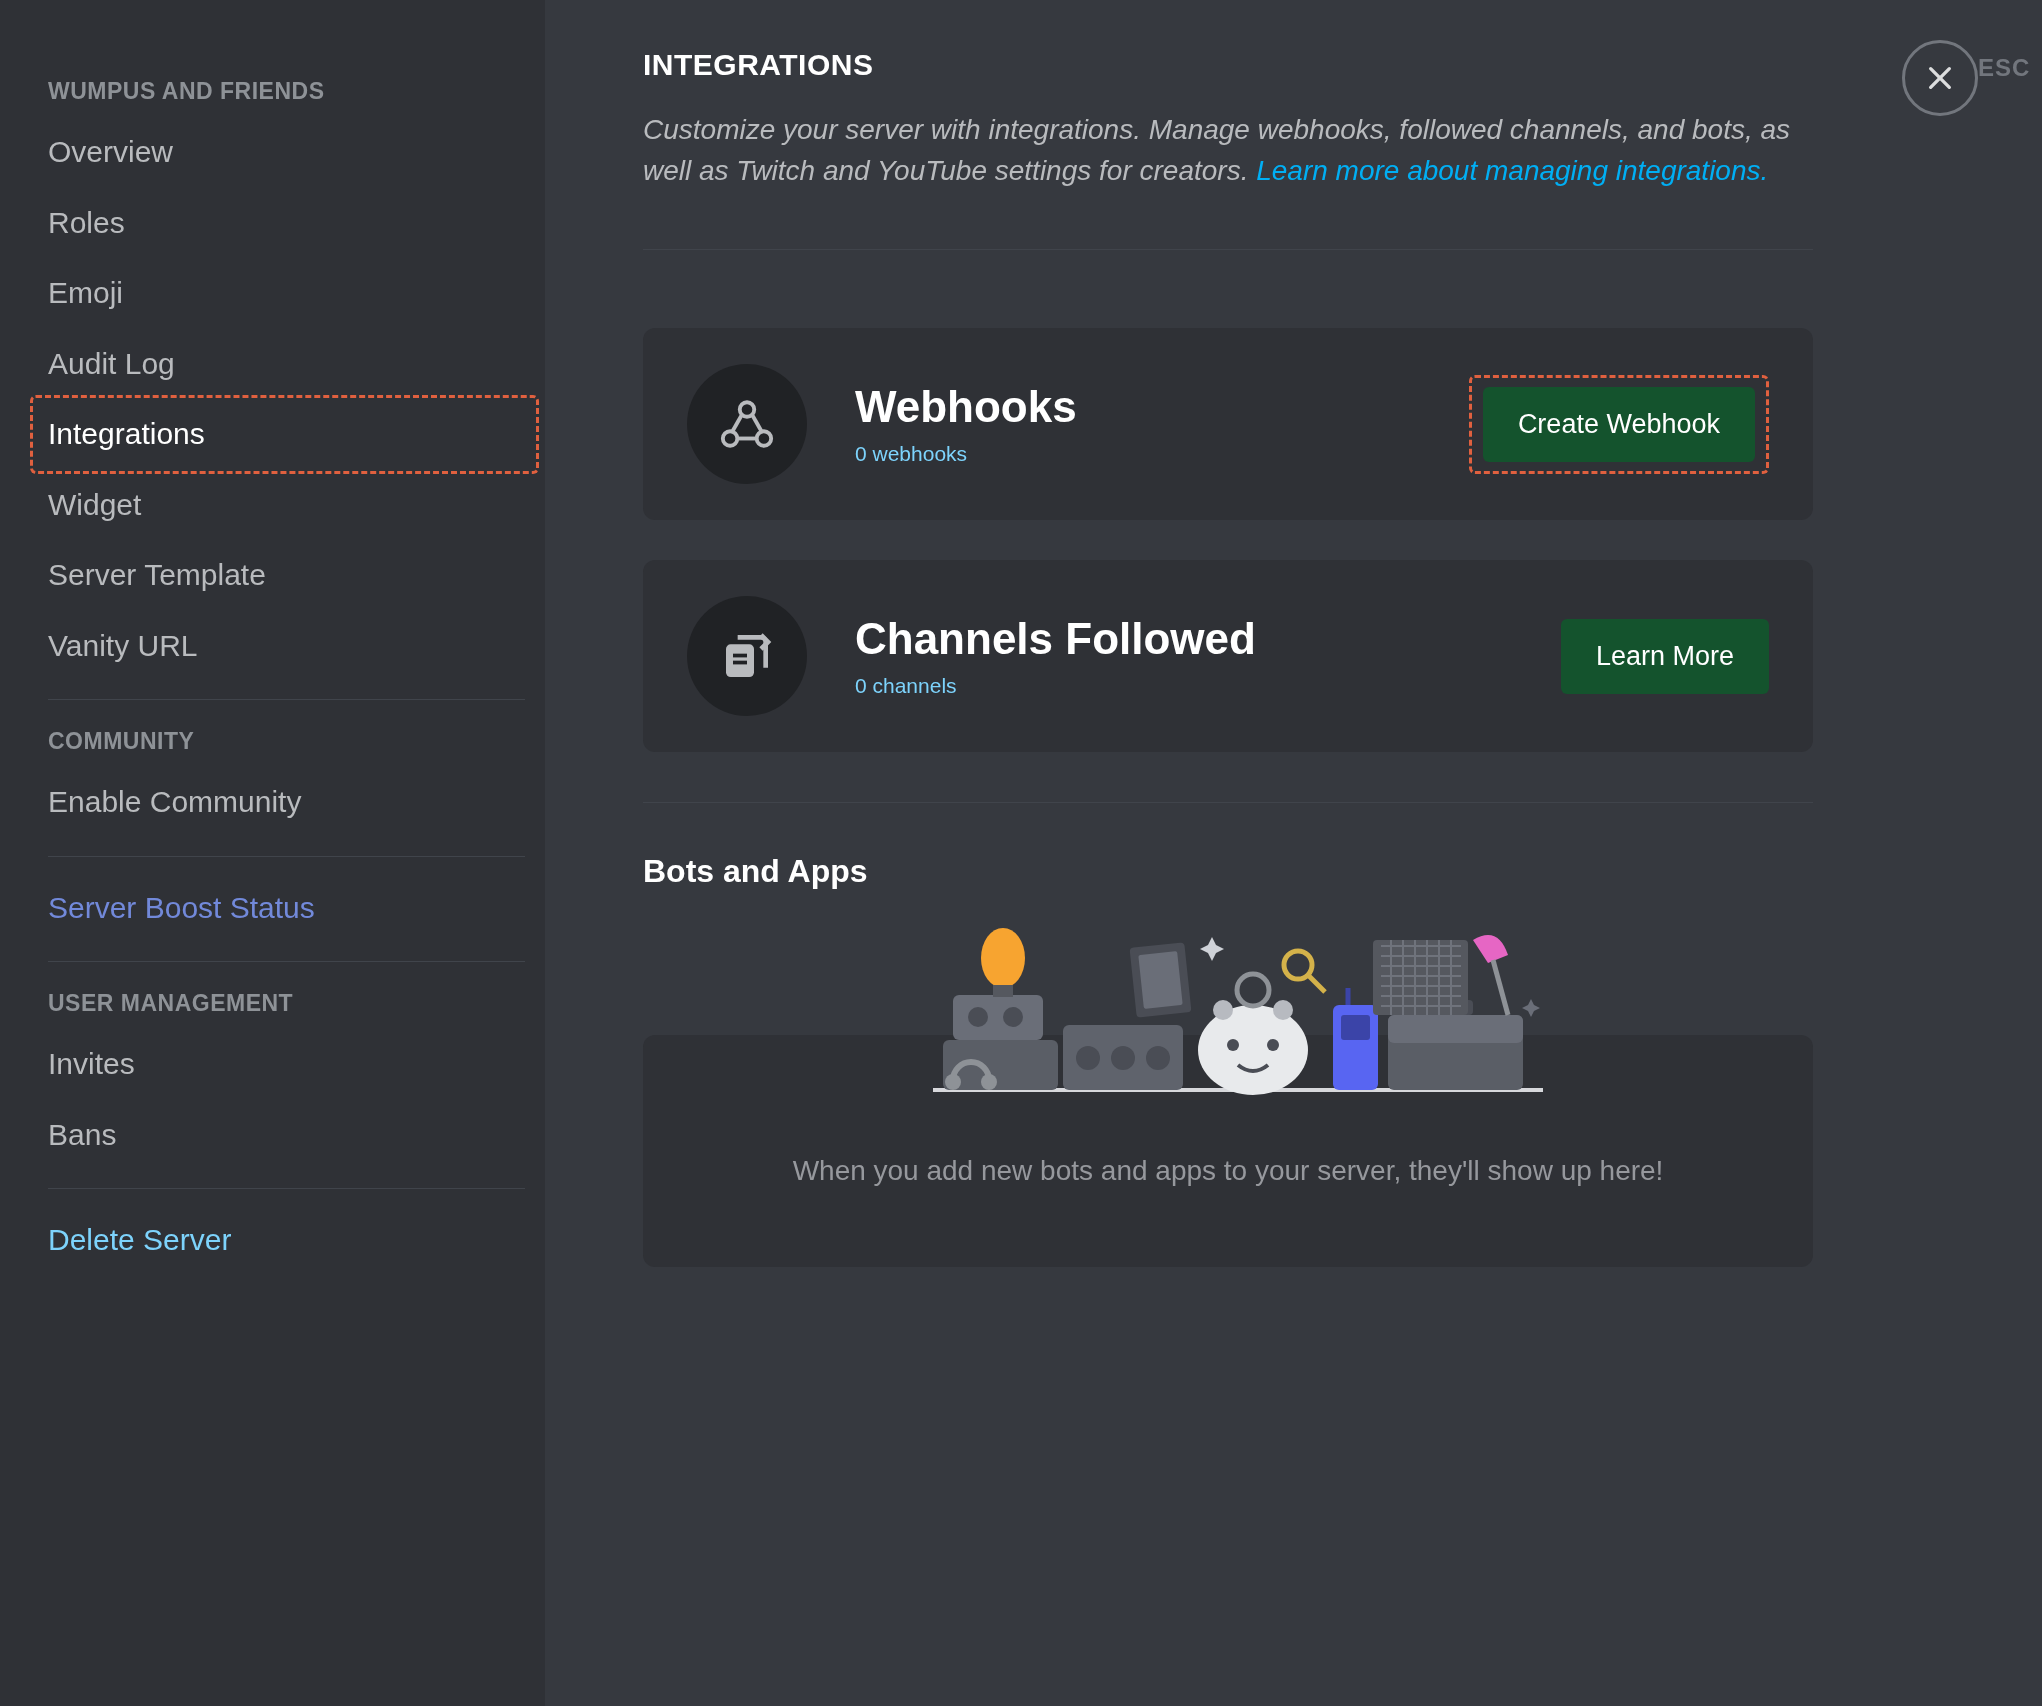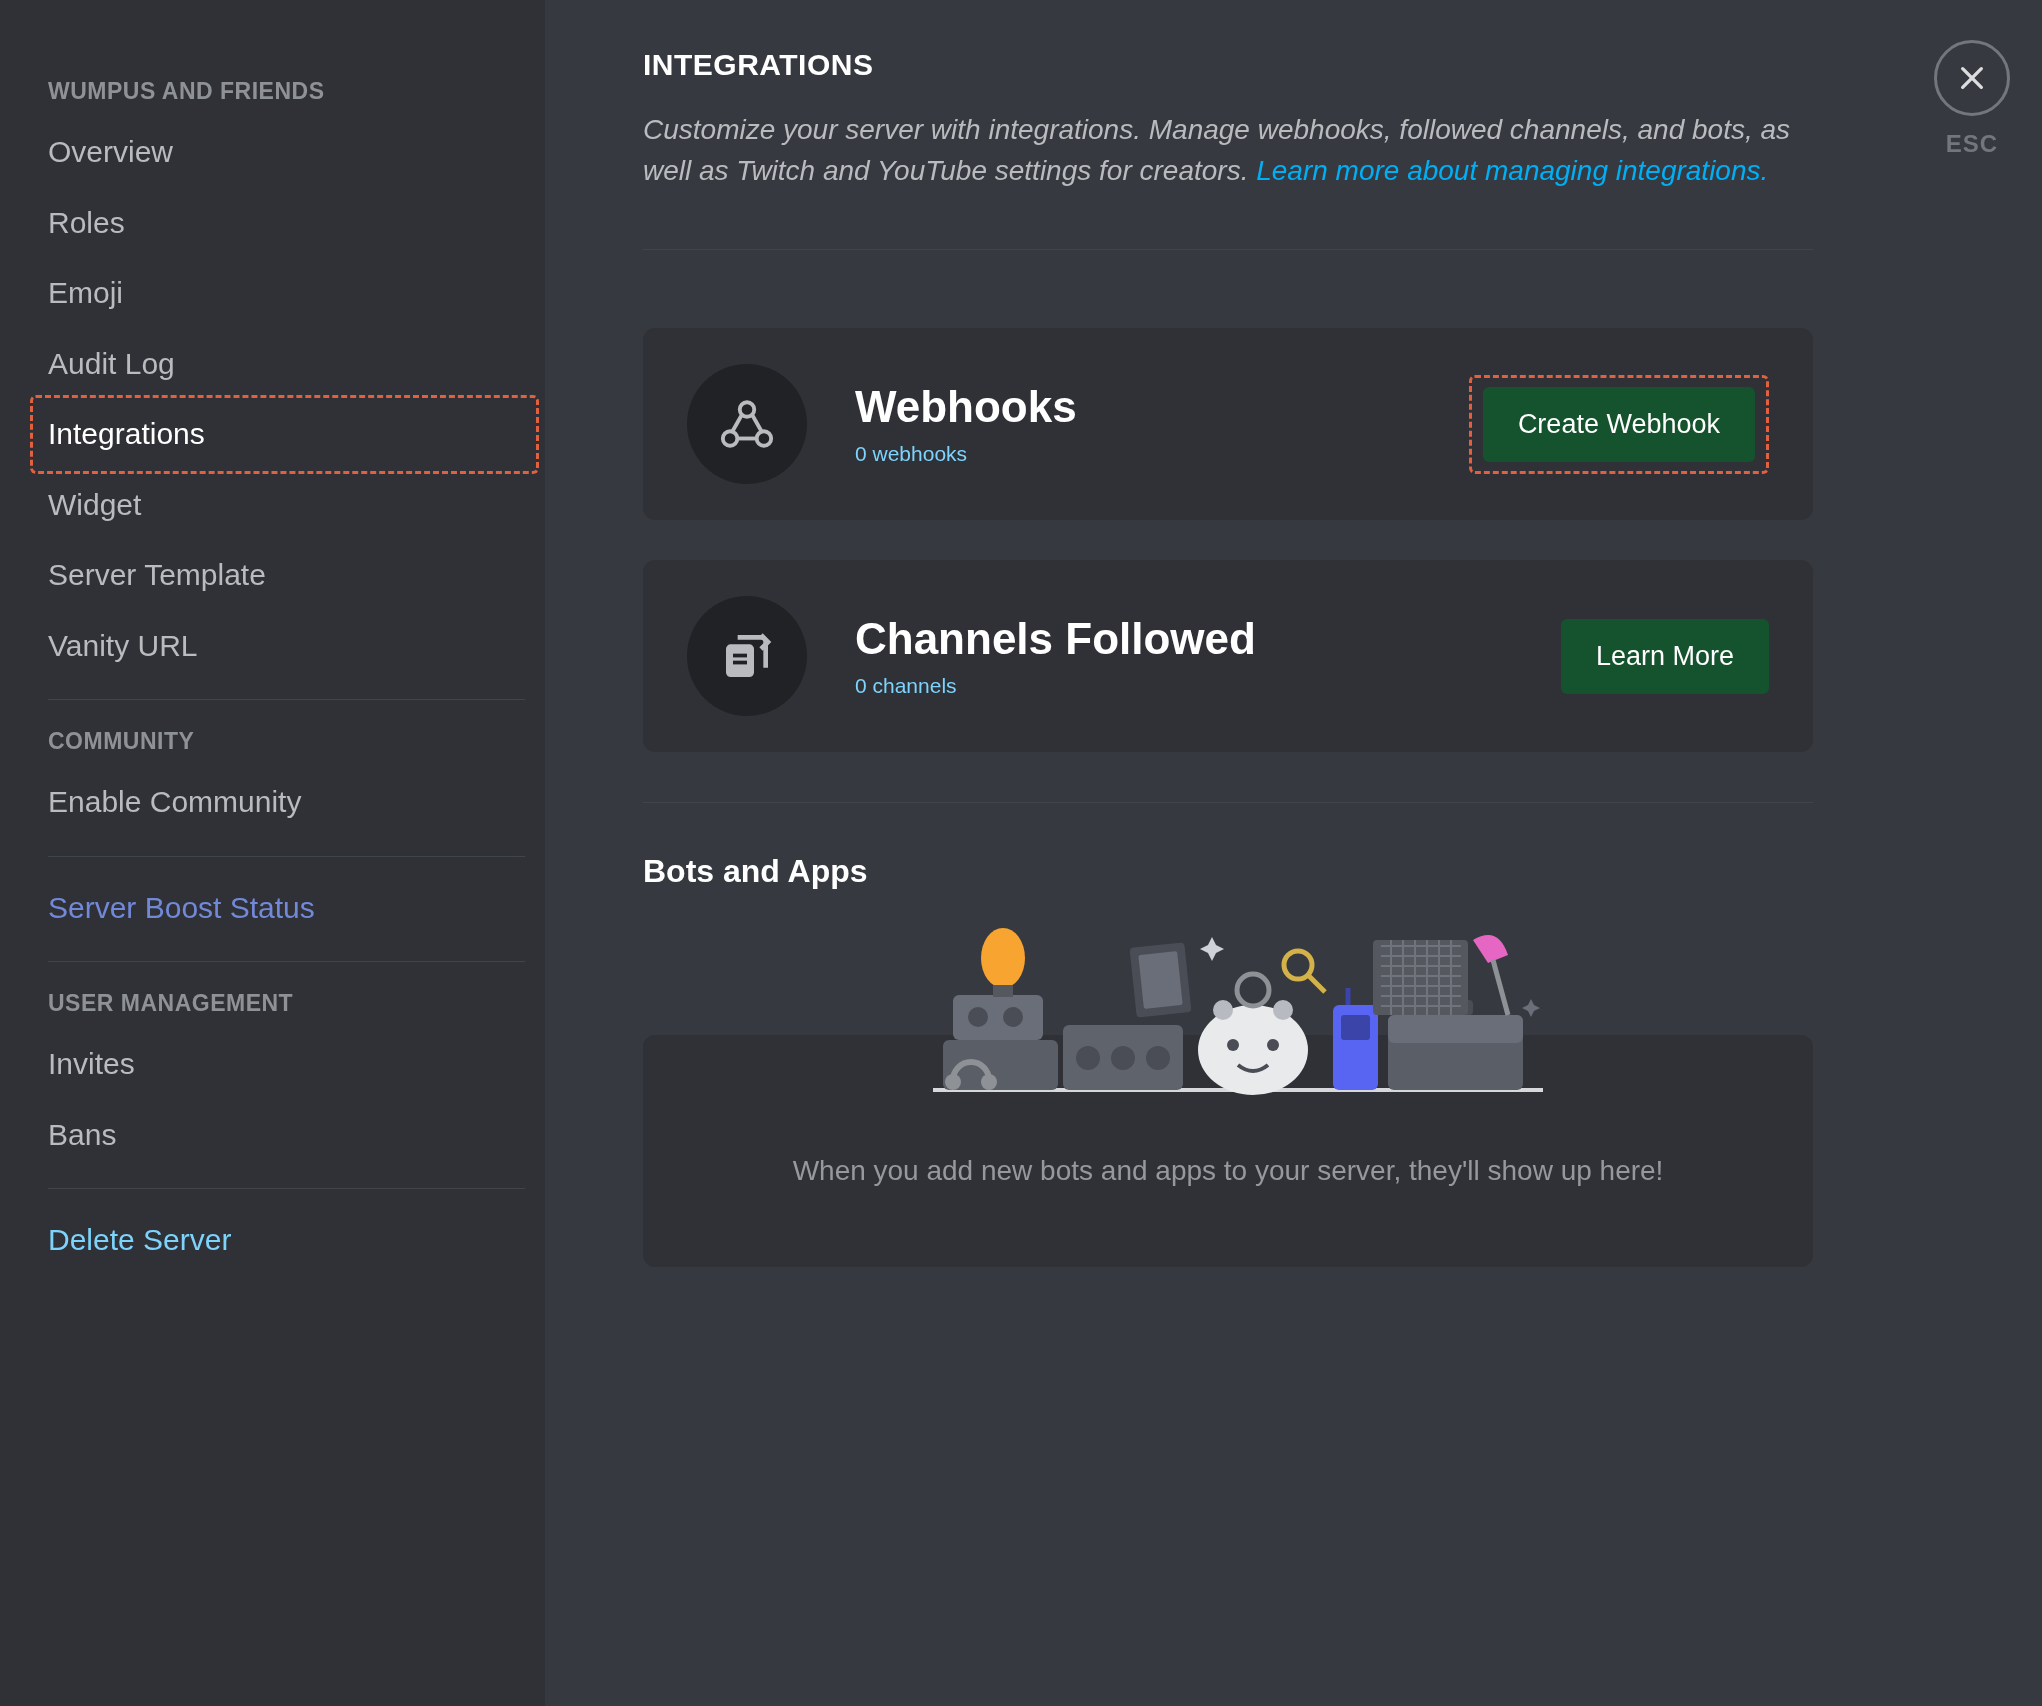--- a/index.html
+++ b/index.html
@@ -174,22 +174,21 @@
   .placeholder-text {
     font-size: 28px;
     color: #96989d;
   }
   
   .close-col {
     flex-shrink: 0;
     width: 140px;
     padding-top: 40px;
     display: flex;
-    flex-direction: column;
-    align-items: center;
+    flex-direction: row;
   }
   .close-circle {
     width: 70px;
     height: 70px;
     border: 3px solid #72767d;
     border-radius: 50%;
     display: flex;
     align-items: center;
     justify-content: center;
     cursor: pointer;

